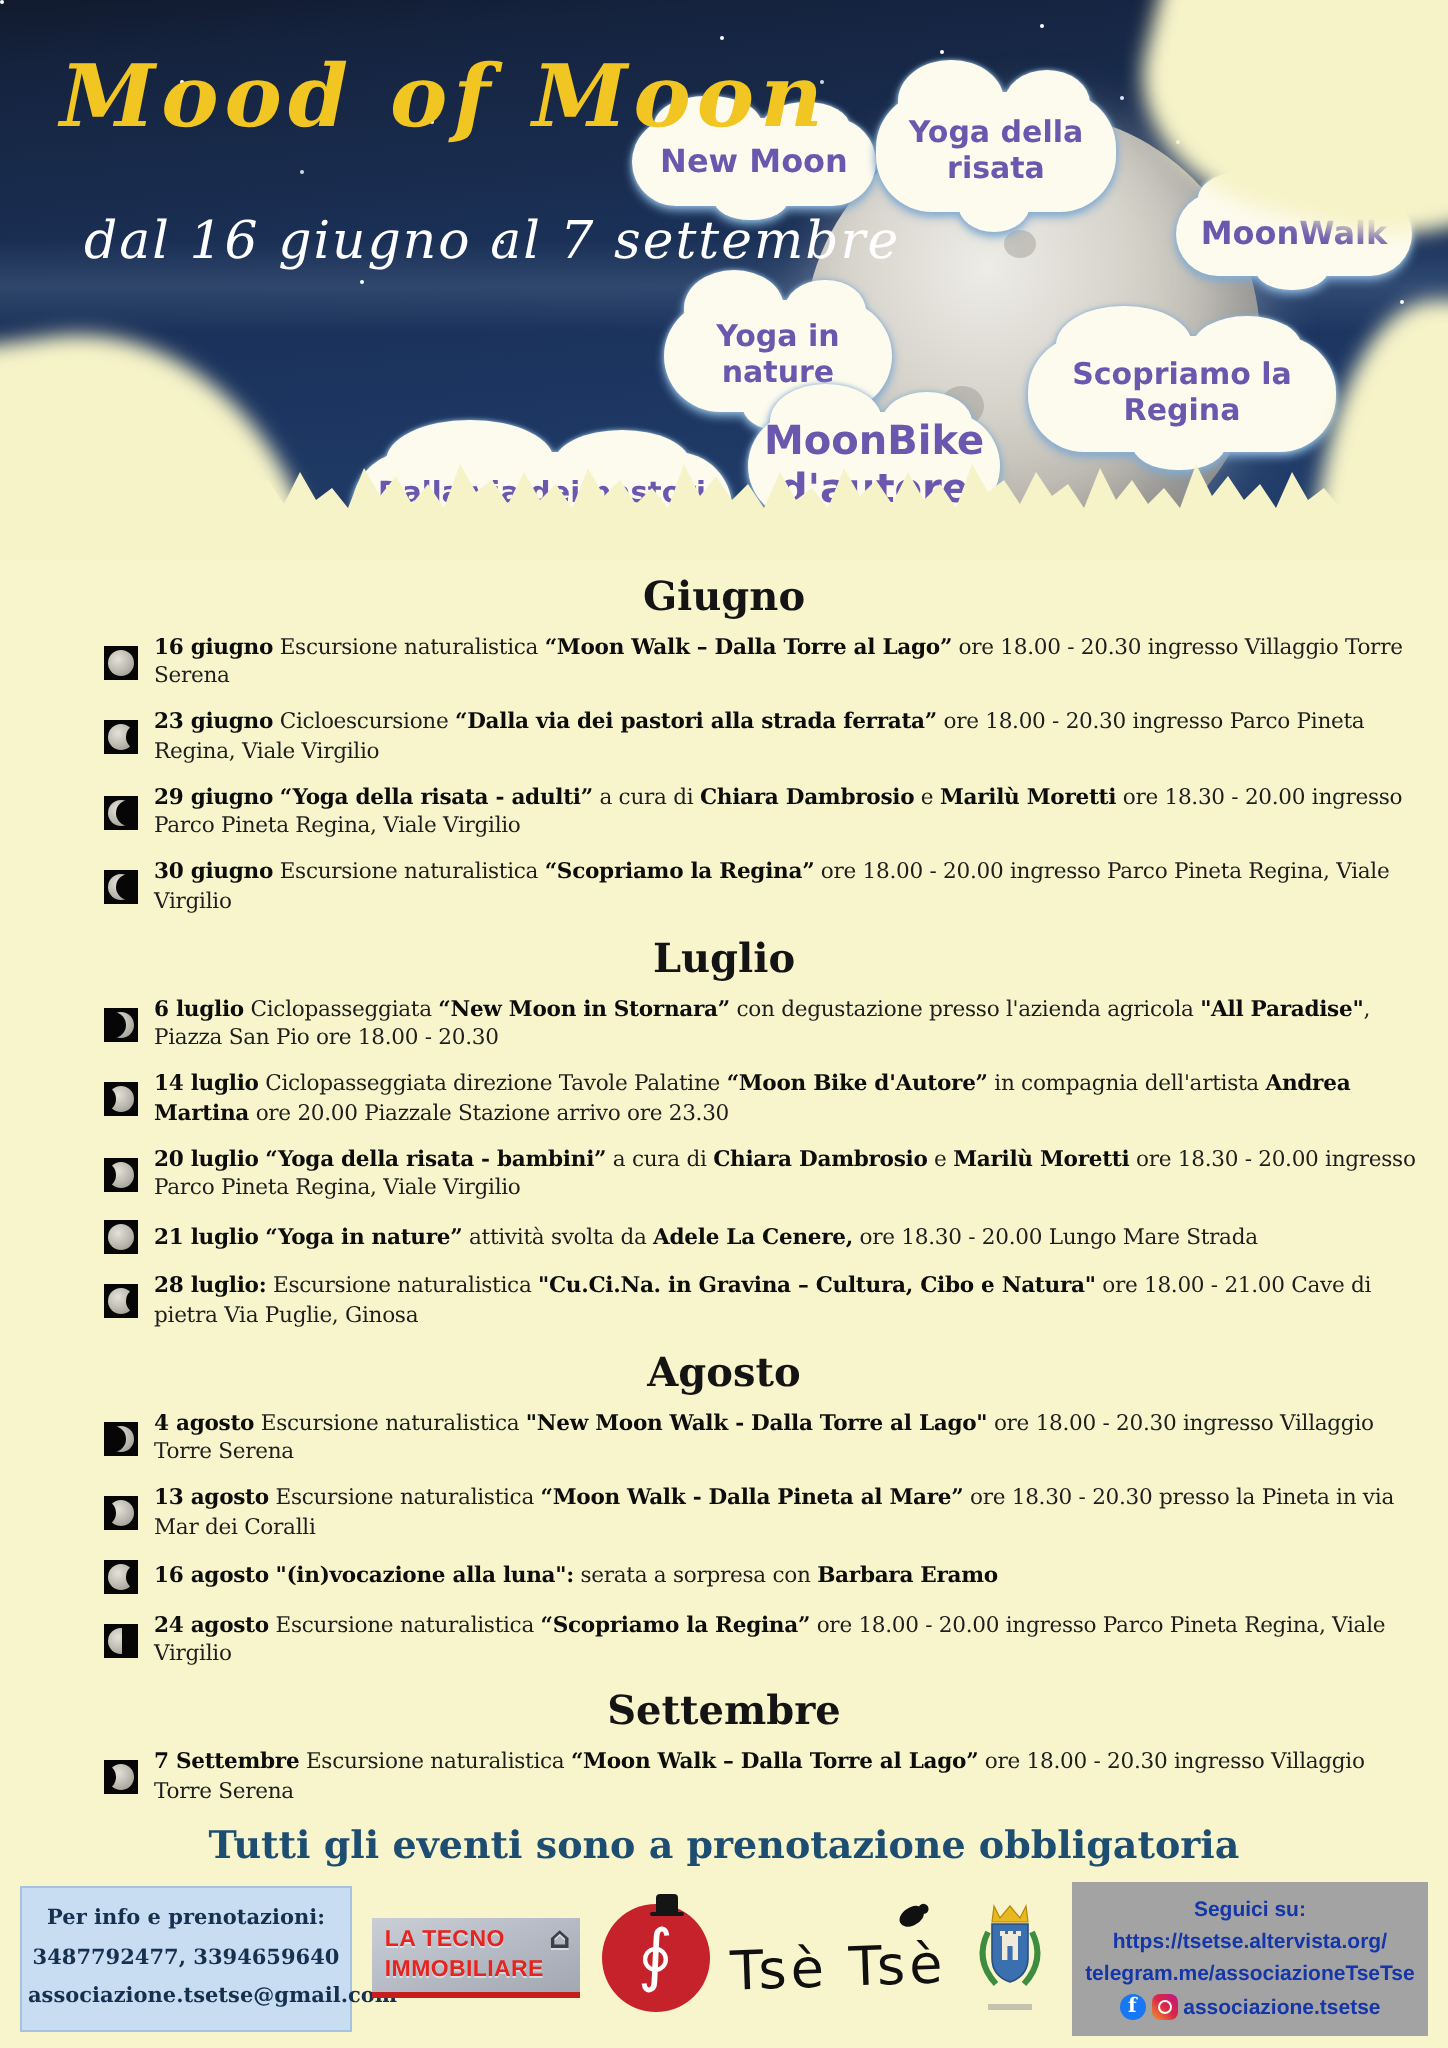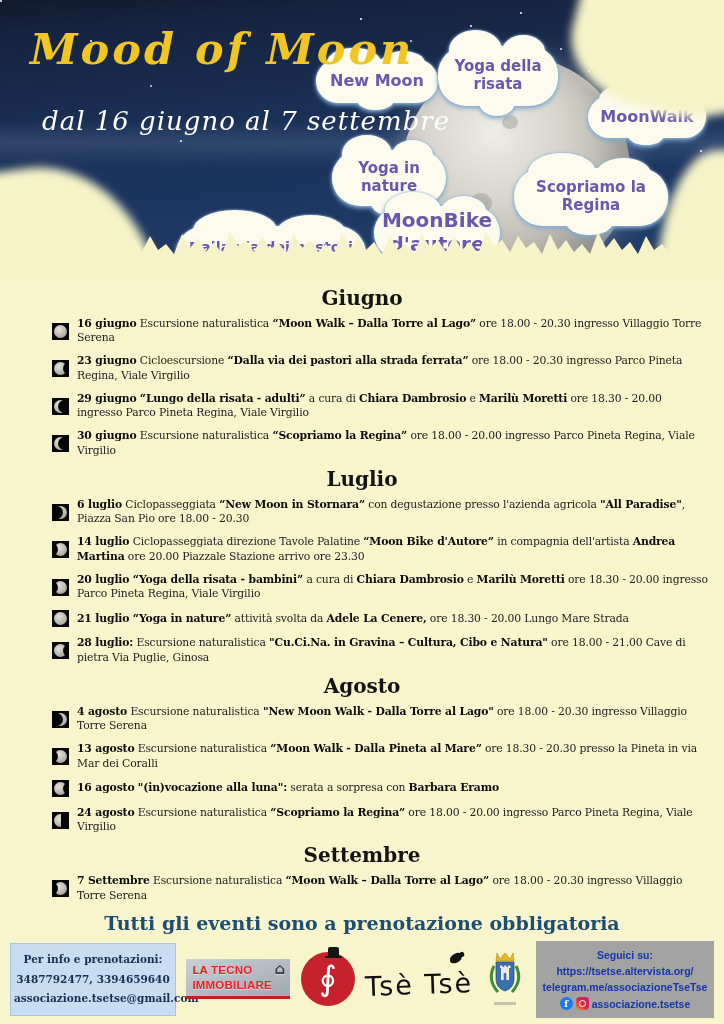--- a/index.html
+++ b/index.html
@@ -205,21 +205,21 @@
         <div class="event-row">
           <span class="moon-icon phase-gibbous-left">
             <i class="cover"></i>
           </span>
           <p class="event-text"><b>23 giugno</b><span> Cicloescursione </span><b>“Dalla via dei pastori alla strada ferrata”</b><span> ore 18.00 - 20.30 ingresso Parco Pineta Regina, Viale Virgilio</span></p>
         </div>
         <div class="event-row">
           <span class="moon-icon phase-crescent-left">
             <i class="cover"></i>
           </span>
-          <p class="event-text"><b>29 giugno</b><span> </span><b>“Lungo della risata - adulti”</b><span> a cura di </span><b>Chiara Dambrosio</b><span> e </span><b>Marilù Moretti</b><span> ore 18.30 - 20.00 ingresso Parco Pineta Regina, Viale Virgilio</span></p>
+          <p class="event-text"><b>29 giugno</b><span> </span><b>“Yoga della risata - adulti”</b><span> a cura di </span><b>Chiara Dambrosio</b><span> e </span><b>Marilù Moretti</b><span> ore 18.30 - 20.00 ingresso Parco Pineta Regina, Viale Virgilio</span></p>
         </div>
         <div class="event-row">
           <span class="moon-icon phase-crescent-left">
             <i class="cover"></i>
           </span>
           <p class="event-text"><b>30 giugno</b><span> Escursione naturalistica </span><b>“Scopriamo la Regina”</b><span> ore 18.00 - 20.00 ingresso Parco Pineta Regina, Viale Virgilio</span></p>
         </div>
       </div>
 
     <h2 class="month-header">Luglio</h2>

